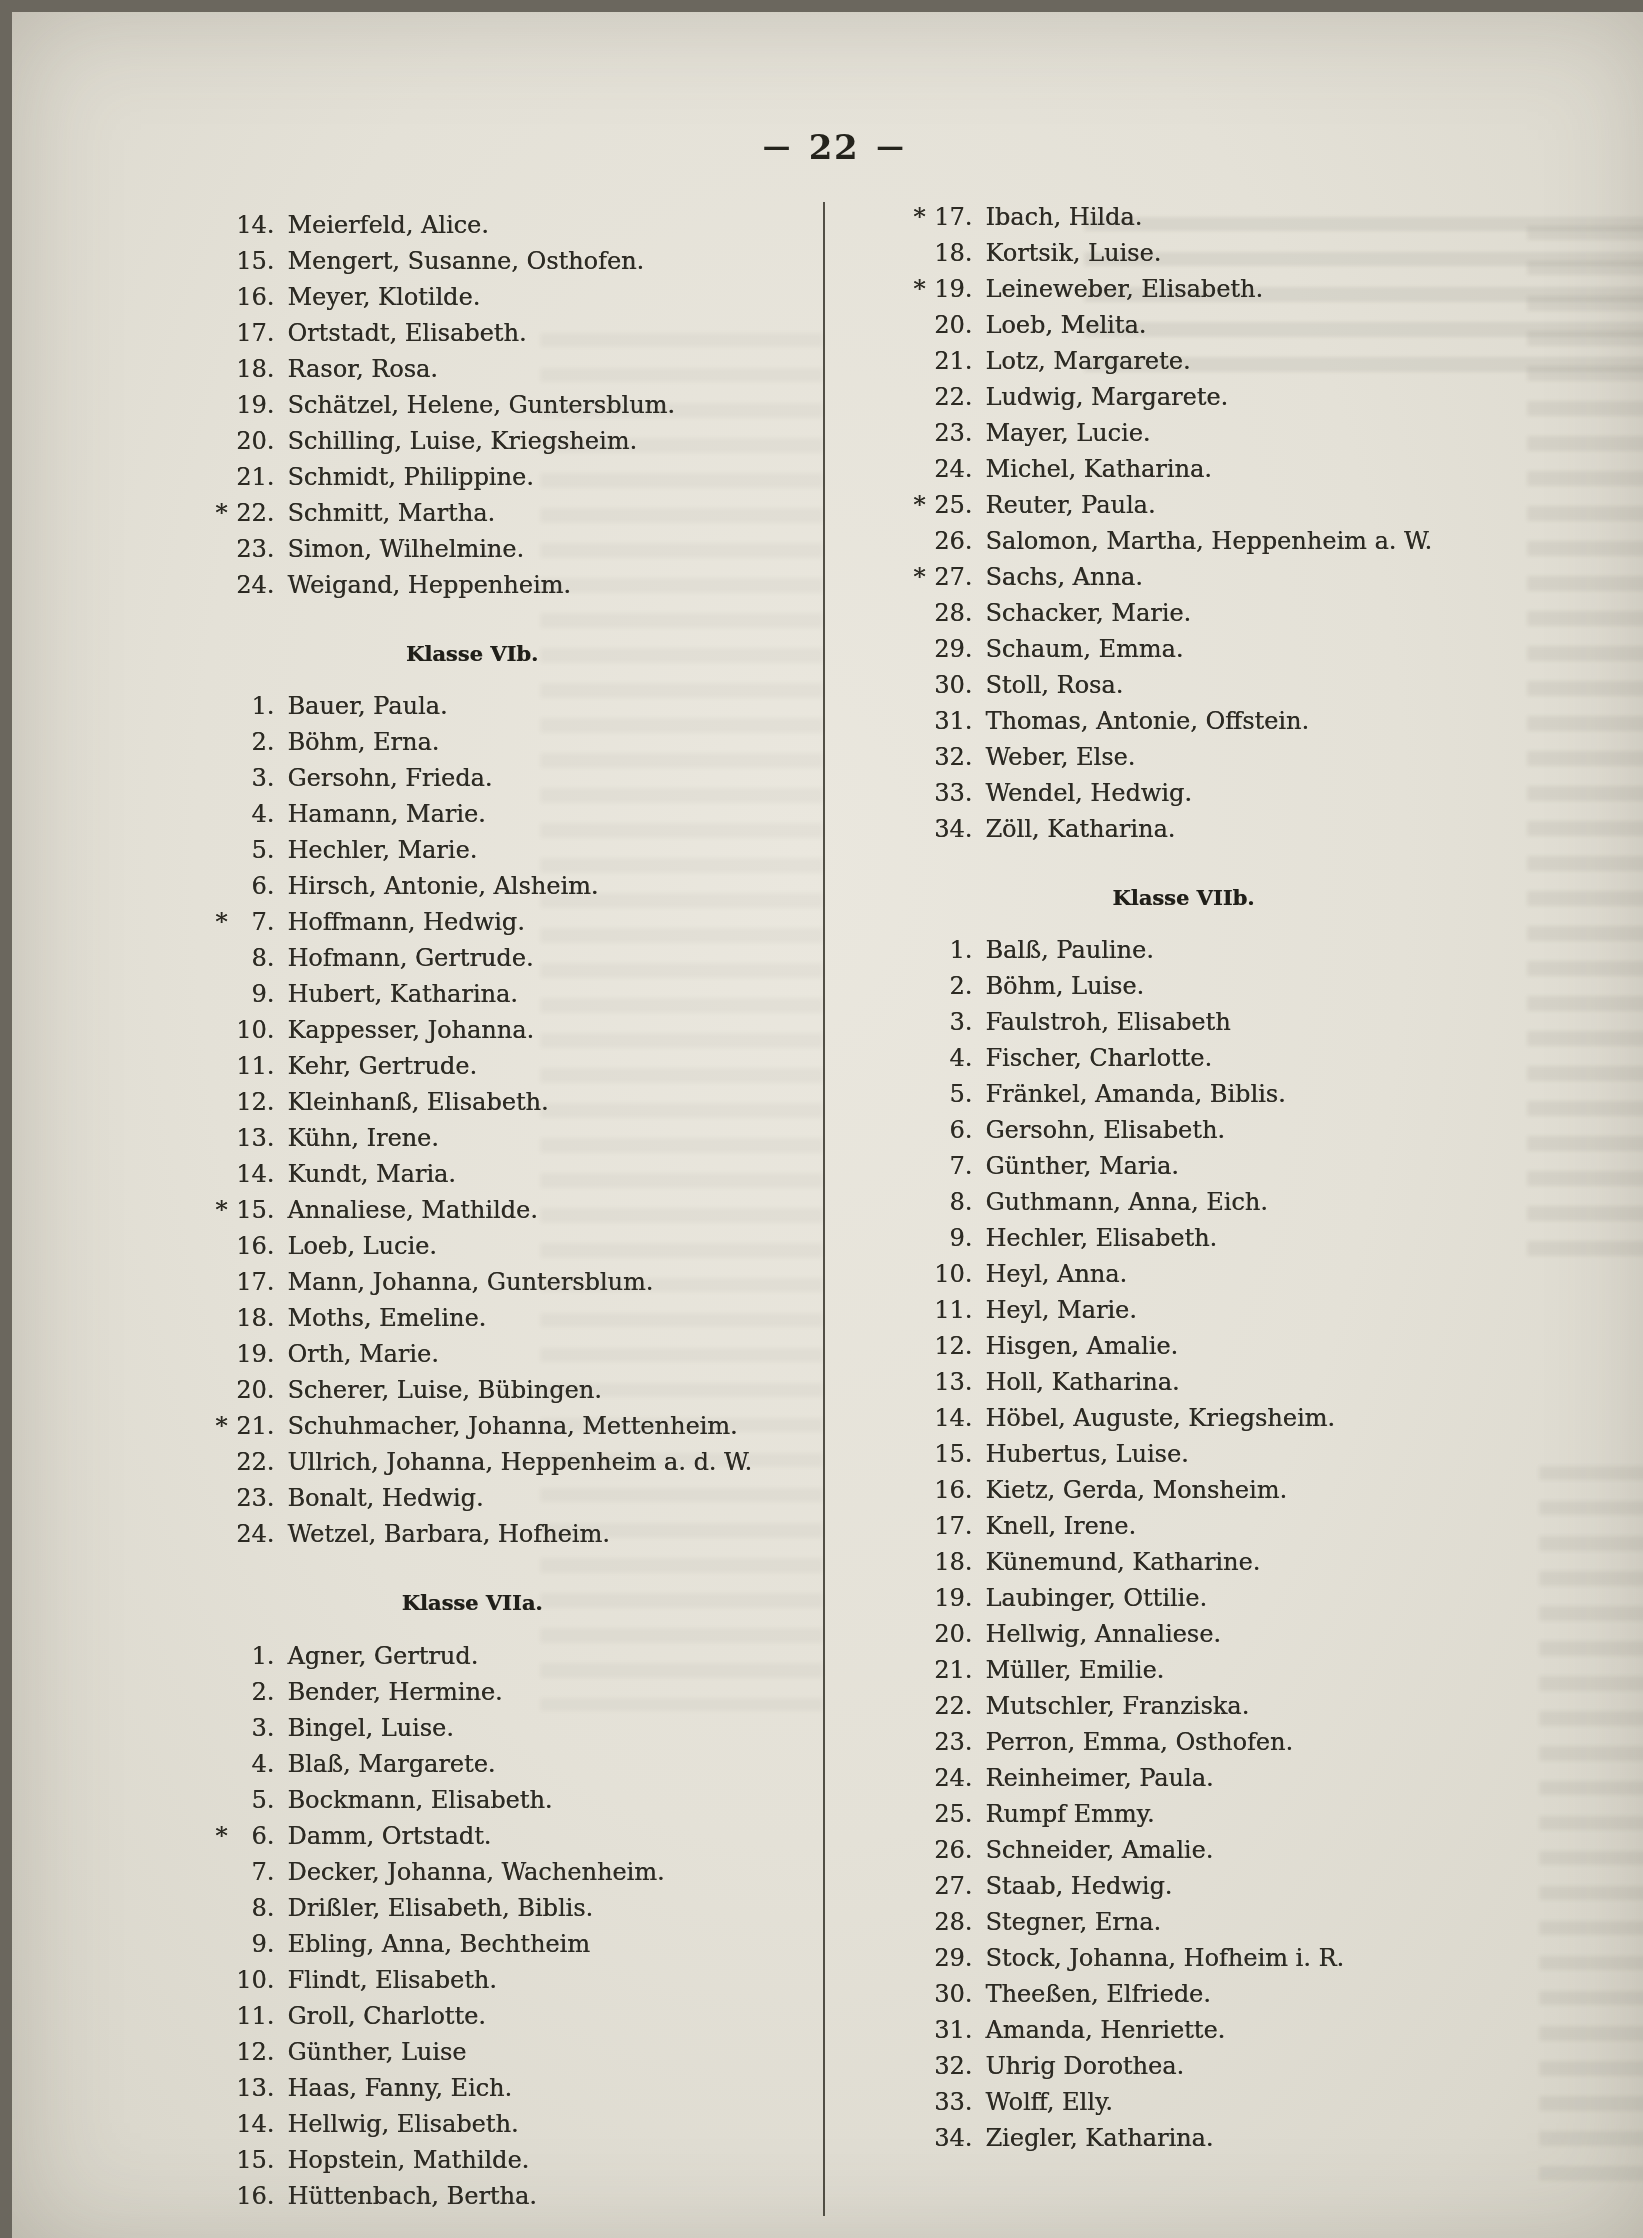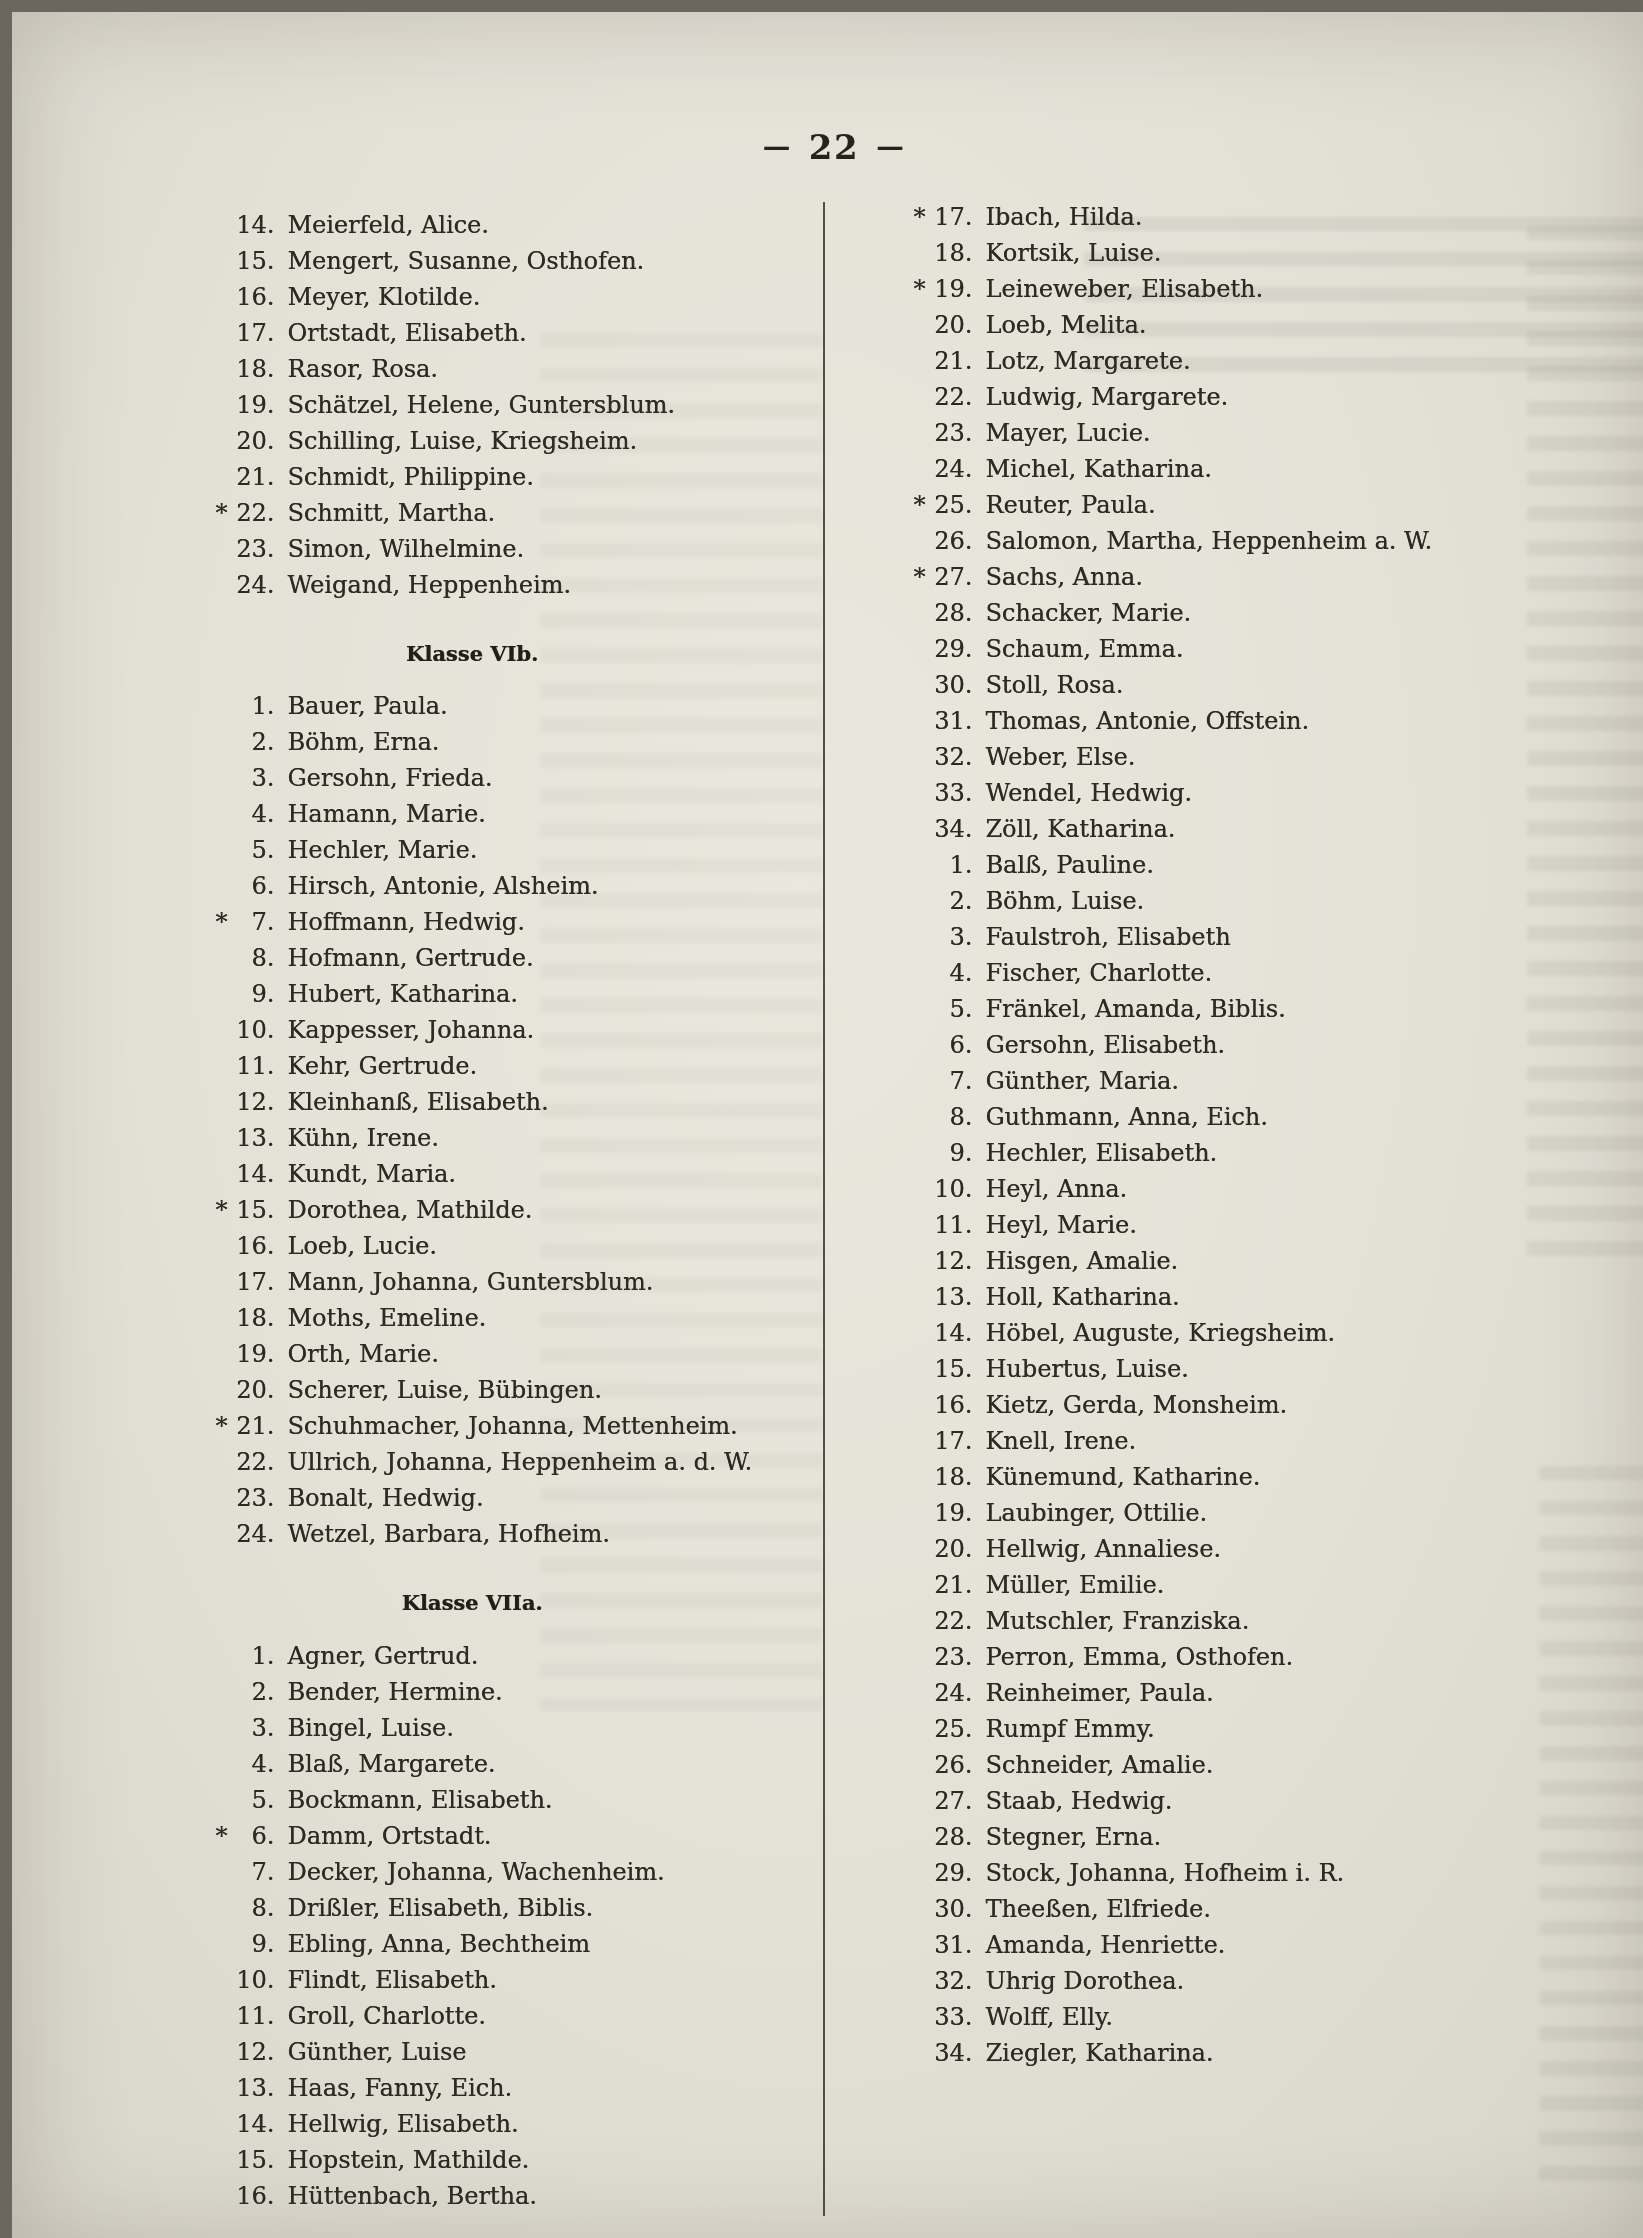--- a/index.html
+++ b/index.html
@@ -218,21 +218,21 @@
         <span class="name">Kühn, Irene.</span>
       </div>
       <div class="entry">
         <span class="star"></span>
         <span class="num">14.</span>
         <span class="name">Kundt, Maria.</span>
       </div>
       <div class="entry">
         <span class="star">*</span>
         <span class="num">15.</span>
-        <span class="name">Dorothea, Mathilde.</span>
+        <span class="name">Annaliese, Mathilde.</span>
       </div>
       <div class="entry">
         <span class="star"></span>
         <span class="num">16.</span>
         <span class="name">Loeb, Lucie.</span>
       </div>
       <div class="entry">
         <span class="star"></span>
         <span class="num">17.</span>
         <span class="name">Mann, Johanna, Guntersblum.</span>
@@ -438,20 +438,21 @@
       <div class="entry">
         <span class="star"></span>
         <span class="num">33.</span>
         <span class="name">Wendel, Hedwig.</span>
       </div>
       <div class="entry">
         <span class="star"></span>
         <span class="num">34.</span>
         <span class="name">Zöll, Katharina.</span>
       </div>
+      <div class="klasse-heading">Klasse VIIb.</div>
       <div class="entry">
         <span class="star"></span>
         <span class="num">1.</span>
         <span class="name">Balß, Pauline.</span>
       </div>
       <div class="entry">
         <span class="star"></span>
         <span class="num">2.</span>
         <span class="name">Böhm, Luise.</span>
       </div>

